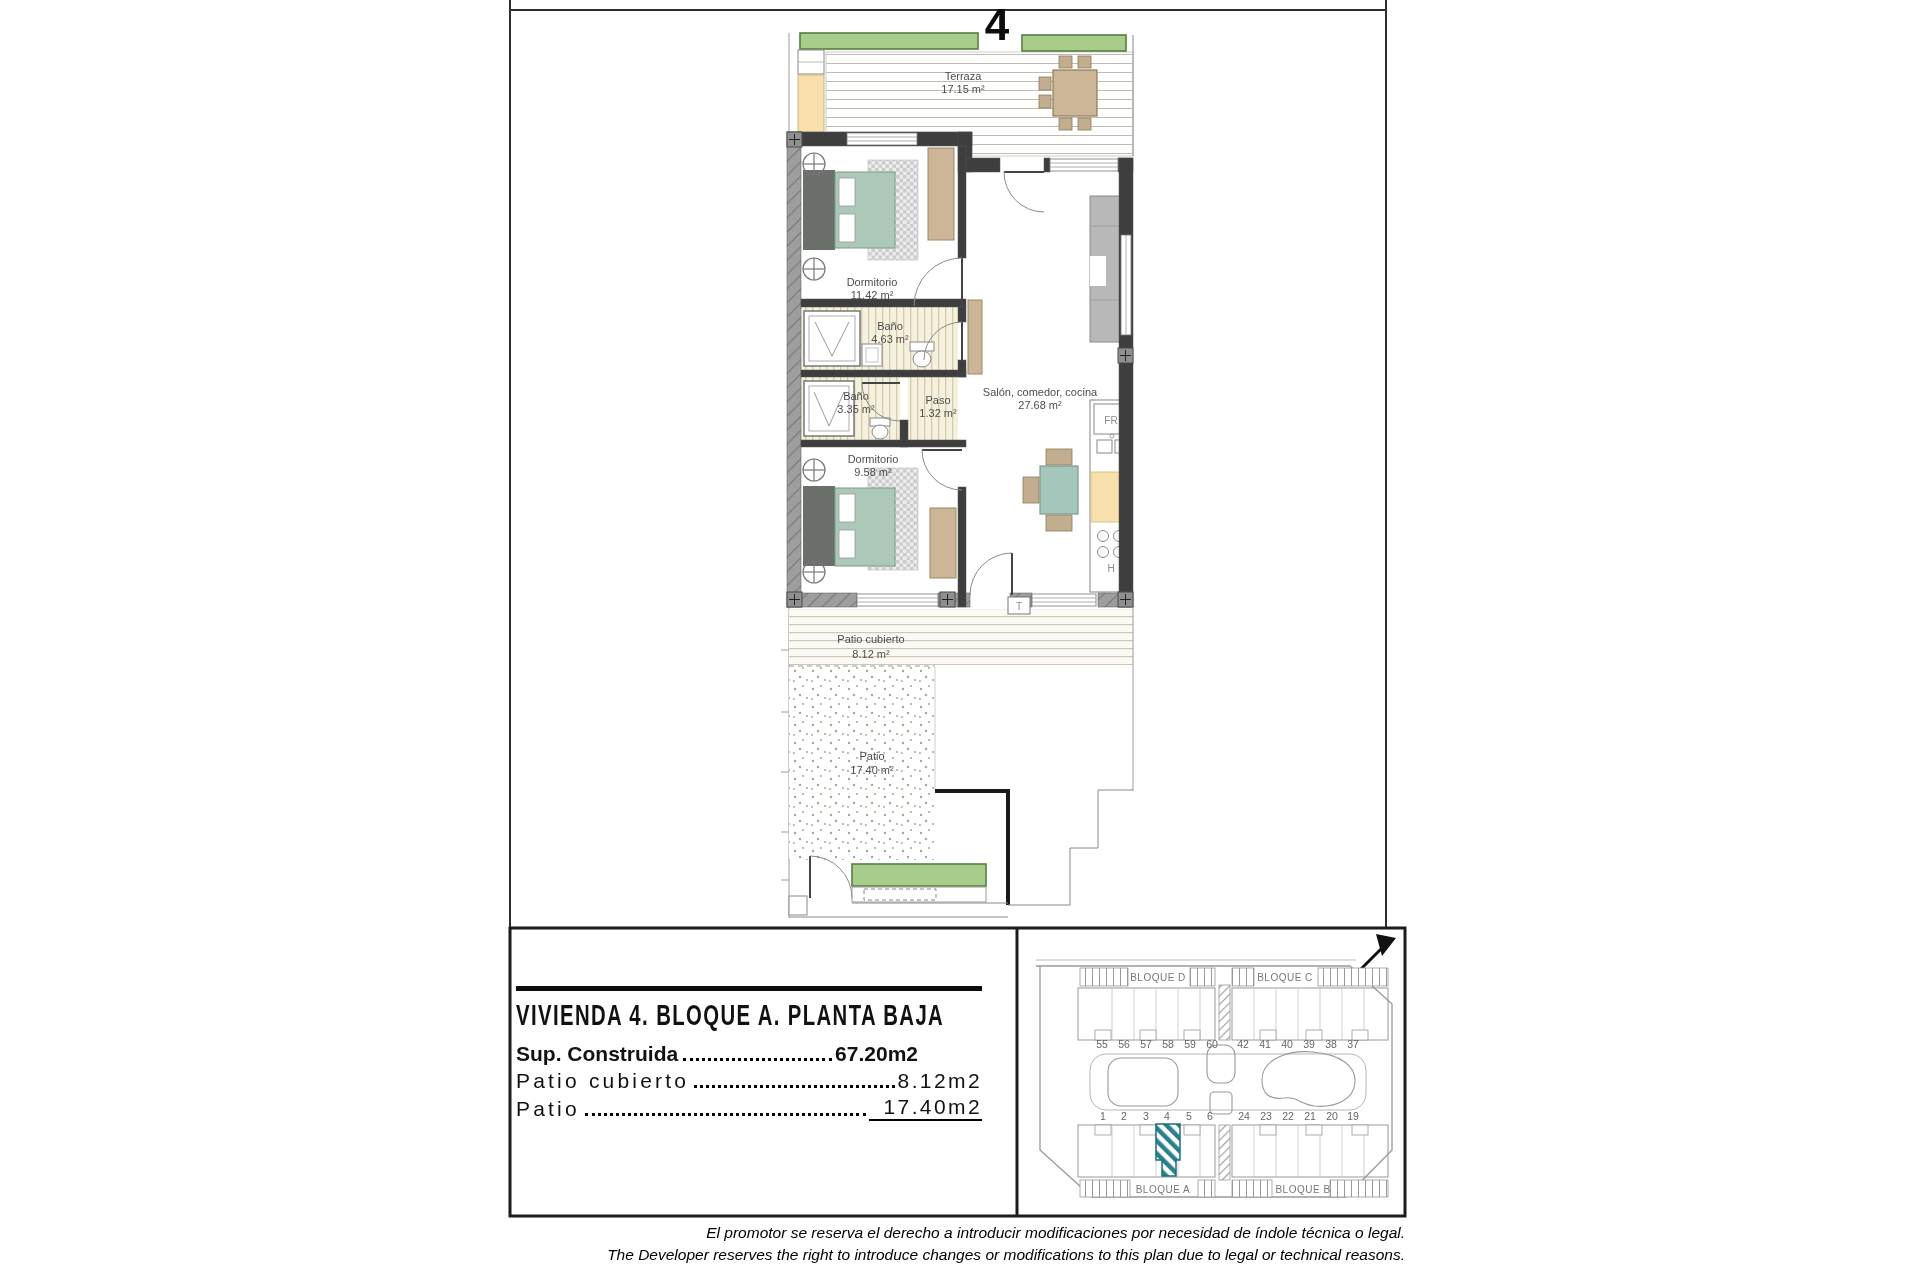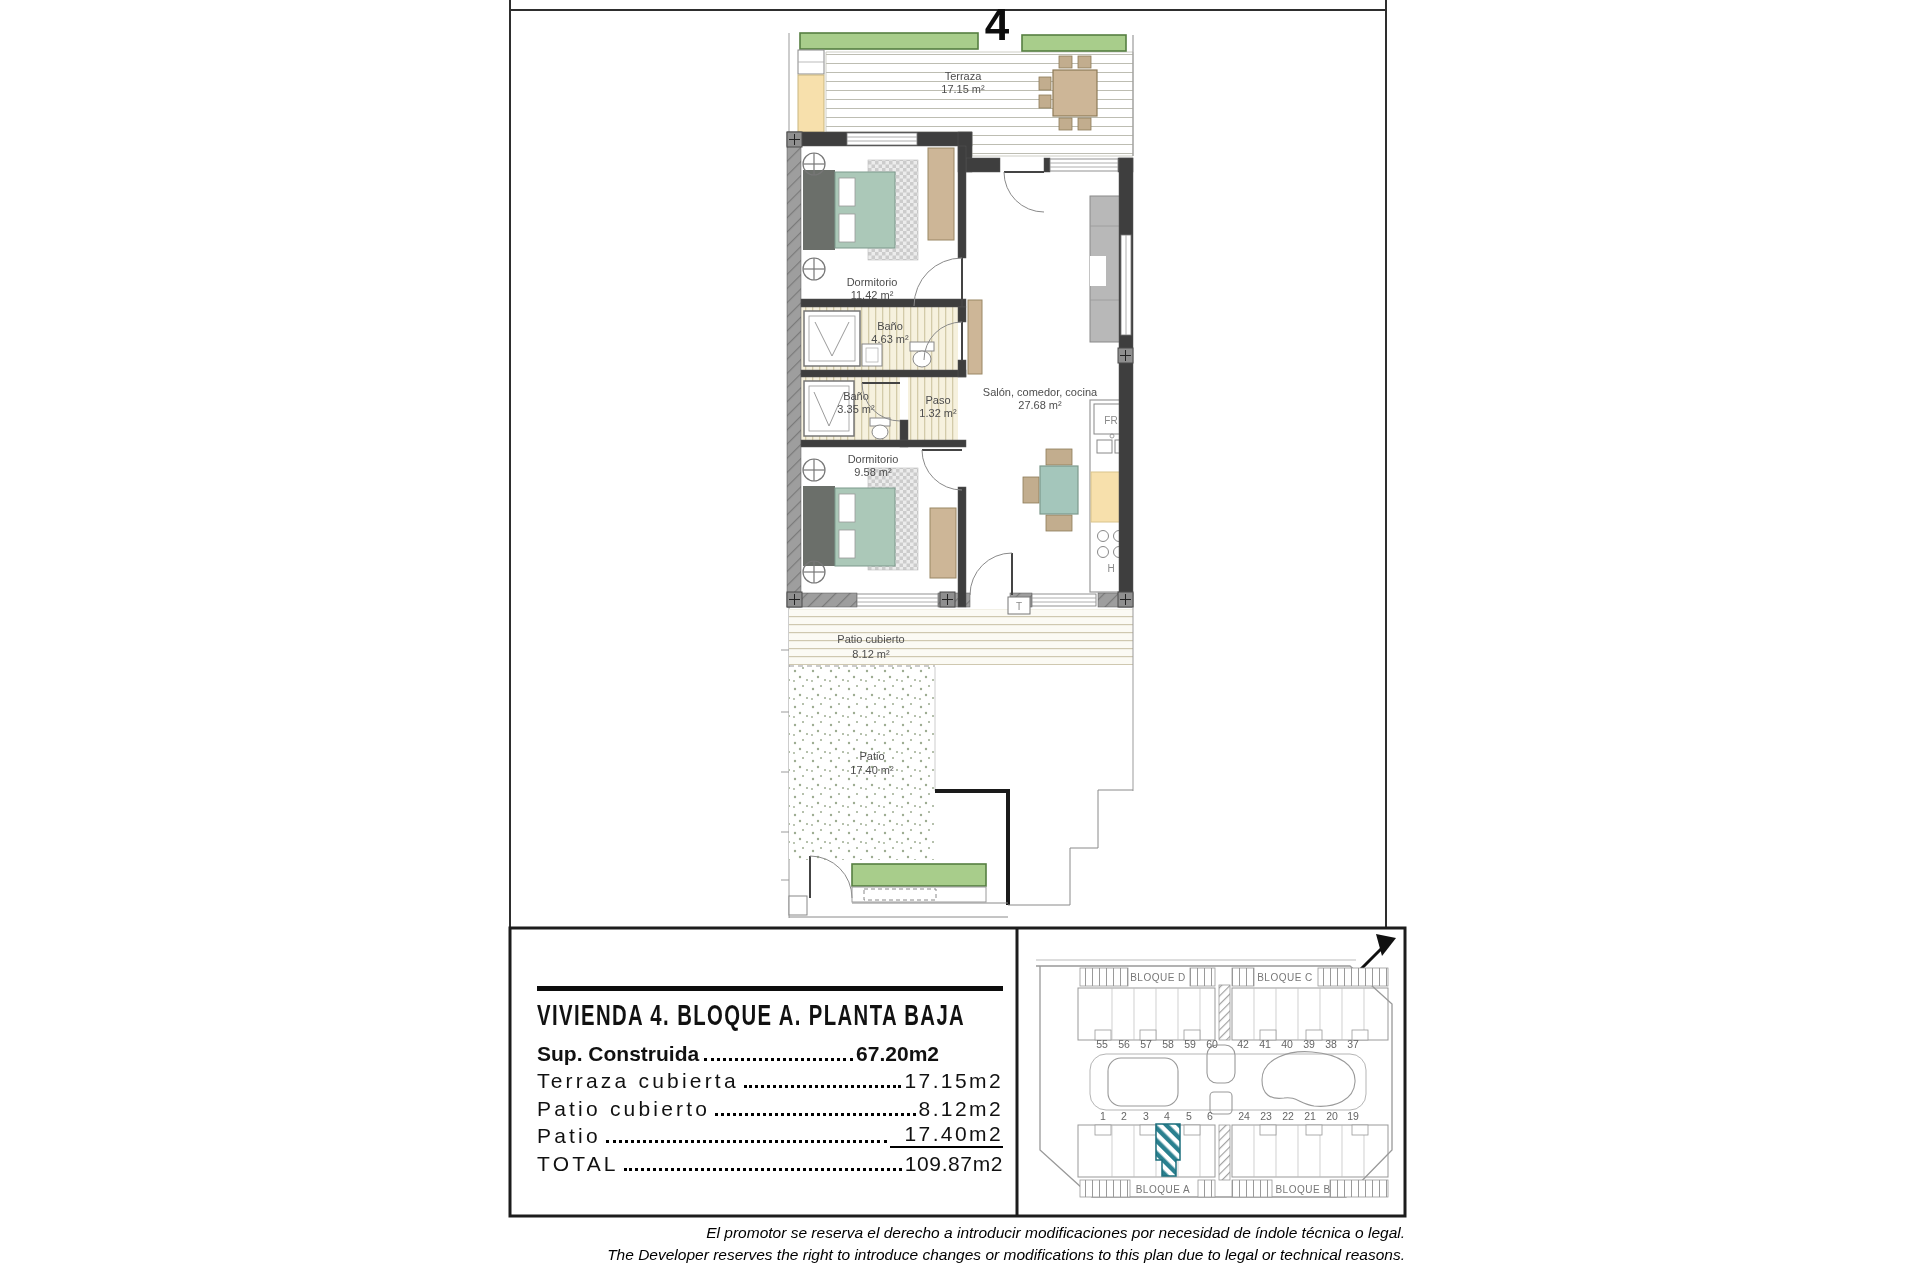--- a/index.html
+++ b/index.html
@@ -6,21 +6,21 @@
   body{width:1920px;height:1280px;position:relative;overflow:hidden;
        font-family:"Liberation Sans", sans-serif;color:#111;}
   svg{position:absolute;left:0;top:0;font-family:"Liberation Sans", sans-serif;}
 
   .rlabel{font-size:11px;fill:#4d4d4d;text-anchor:middle;}
   .applbl{font-size:10px;fill:#8a8a8a;text-anchor:middle;}
   .snum{font-size:10.5px;fill:#666;text-anchor:middle;}
   .sblock{font-size:10px;fill:#777;text-anchor:middle;letter-spacing:0.5px;}
   .big-number{font-size:44px;font-weight:bold;fill:#0d0d0d;text-anchor:middle;}
 
-  .panel-table{position:absolute;left:537px;top:986px;width:466px;}
+  .panel-table{position:absolute;left:516px;top:986px;width:466px;}
   .rule{height:5px;background:#0d0d0d;}
   .title{font-weight:bold;font-size:29px;letter-spacing:2px;white-space:nowrap;
          transform:scaleX(0.70);transform-origin:left center;margin:8px 0 6px 0;}
   .trow{display:flex;align-items:flex-end;font-size:21px;height:27.5px;}
   .trow .lbl{white-space:nowrap;letter-spacing:3.2px;}
   .trow .leader{flex:1;border-bottom:3px dotted #000;margin:0 3px 5px 5px;}
   .trow .val{white-space:nowrap;letter-spacing:2.4px;}
   .trow.tight .lbl,.trow.tight .val{letter-spacing:0;font-weight:bold;}
   .trow.short{padding-right:64px;}
   .trow.total .val{letter-spacing:0.6px;}
@@ -461,37 +461,27 @@
 
 <div class="panel-table">
   <div class="rule"></div>
   <div class="title">VIVIENDA 4. BLOQUE A. PLANTA BAJA</div>
   <div class="trow tight short">
     <span class="lbl">Sup. Construida</span>
     <span class="leader"></span>
     <span class="val">67.20m2</span>
   </div>
   <div class="trow">
-    <span class="lbl">Terraza cubierta</span>
-    <span class="leader"></span>
-    <span class="val">17.15m2</span>
-  </div>
-  <div class="trow">
     <span class="lbl">Patio cubierto</span>
     <span class="leader"></span>
     <span class="val">8.12m2</span>
   </div>
   <div class="trow">
     <span class="lbl">Patio</span>
     <span class="leader"></span>
     <span class="val underline">17.40m2</span>
   </div>
-  <div class="trow total">
-    <span class="lbl">TOTAL</span>
-    <span class="leader"></span>
-    <span class="val">109.87m2</span>
-  </div>
 </div>
 
 <div class="disclaimer">
   <div>El promotor se reserva el derecho a introducir modificaciones por necesidad de índole técnica o legal.</div>
   <div>The Developer reserves the right to introduce changes or modifications to this plan due to legal or technical reasons.</div>
 </div>
 
 </body></html>

